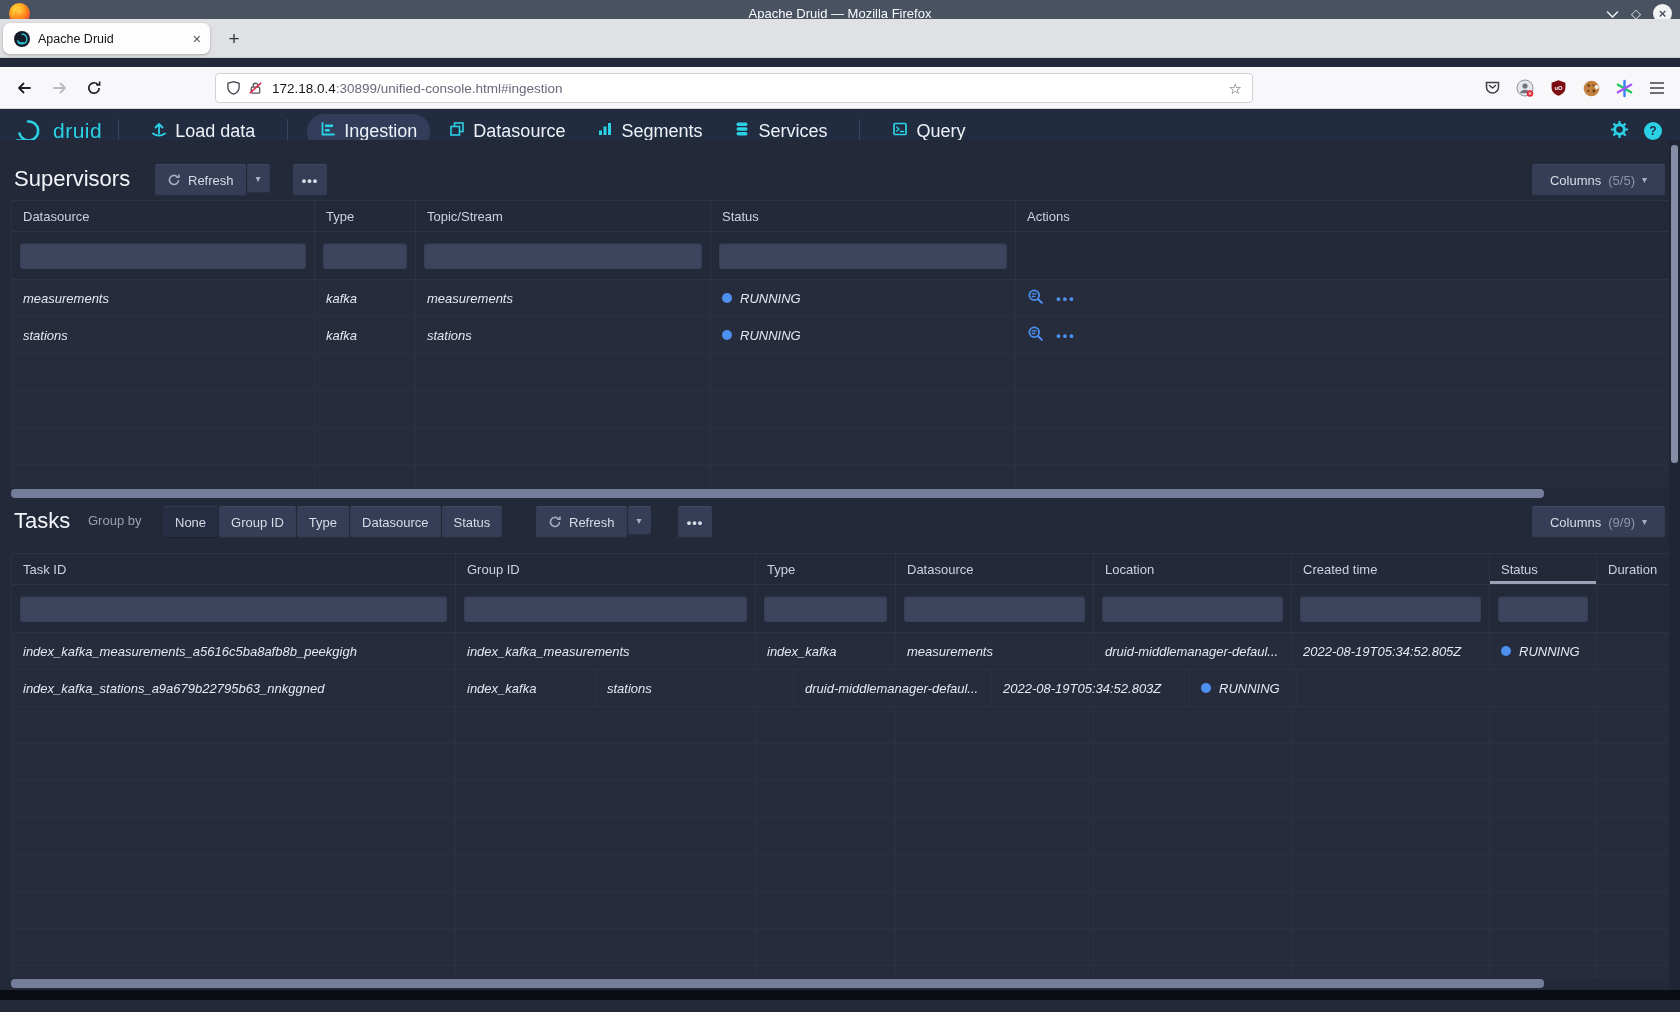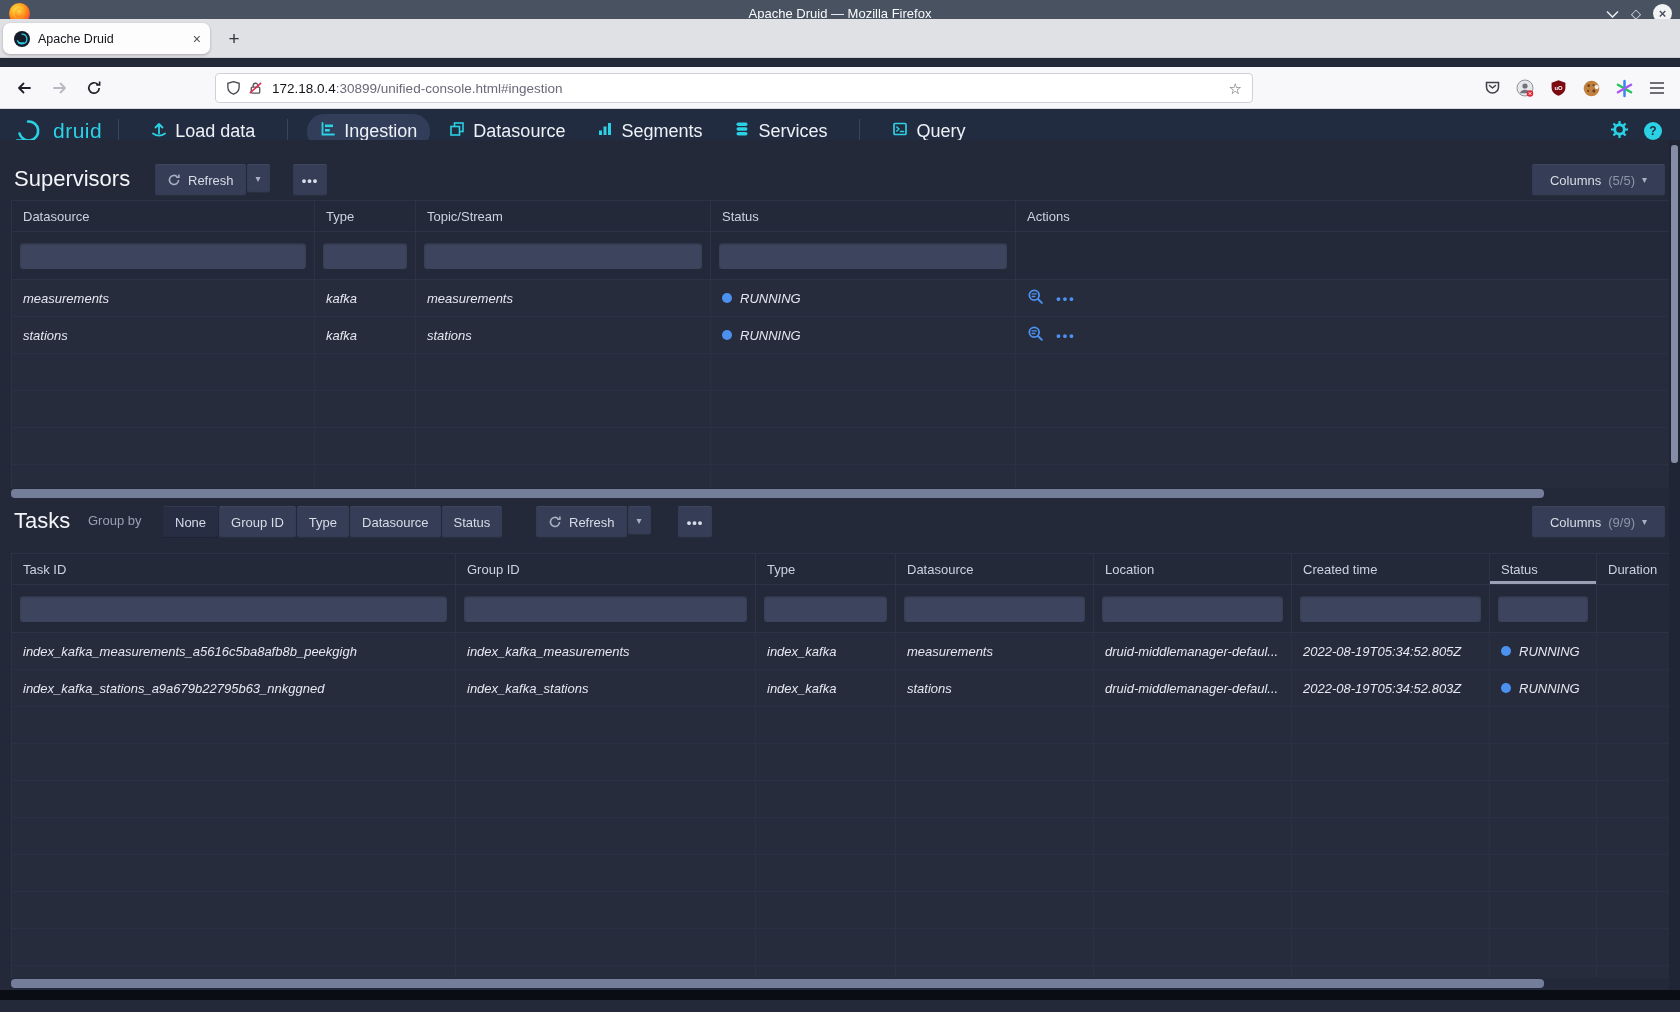--- a/index.html
+++ b/index.html
@@ -510,21 +510,20 @@
         <div class="dcell t4">druid-middlemanager-defaul...</div>
         <div class="dcell t5">2022-08-19T05:34:52.805Z</div>
         <div class="dcell t6">
             <span class="status-dot"></span>
             <span>RUNNING</span>
           </div>
         <div class="dcell t7"></div>
       </div>
       <div class="trow">
         <div class="dcell t0">index_kafka_stations_a9a679b22795b63_nnkggned</div>
-        <div class="dcell t1">index_kafka_stations</div>
         <div class="dcell t2">index_kafka</div>
         <div class="dcell t3">stations</div>
         <div class="dcell t4">druid-middlemanager-defaul...</div>
         <div class="dcell t5">2022-08-19T05:34:52.803Z</div>
         <div class="dcell t6">
             <span class="status-dot"></span>
             <span>RUNNING</span>
           </div>
         <div class="dcell t7"></div>
       </div>

